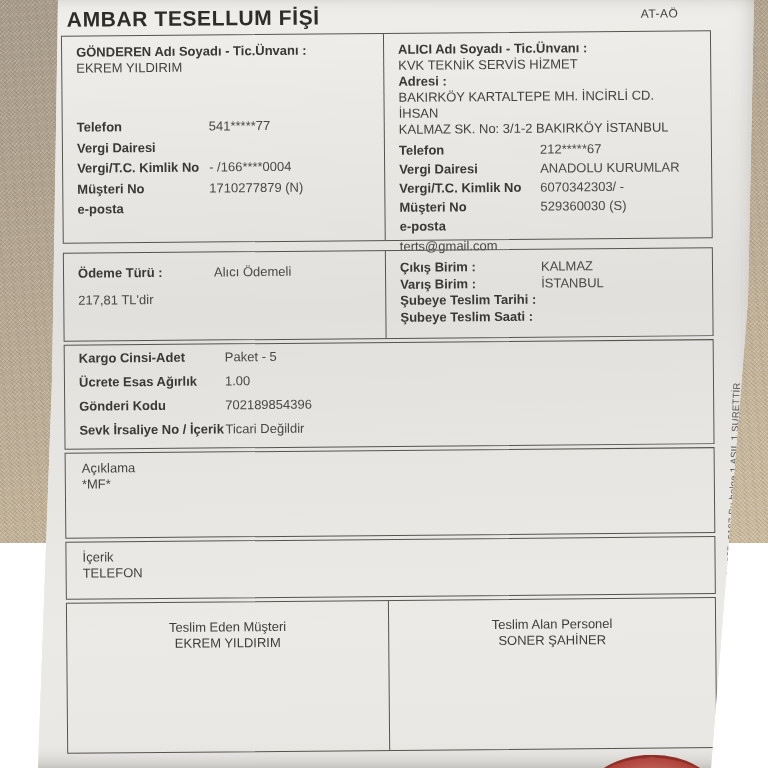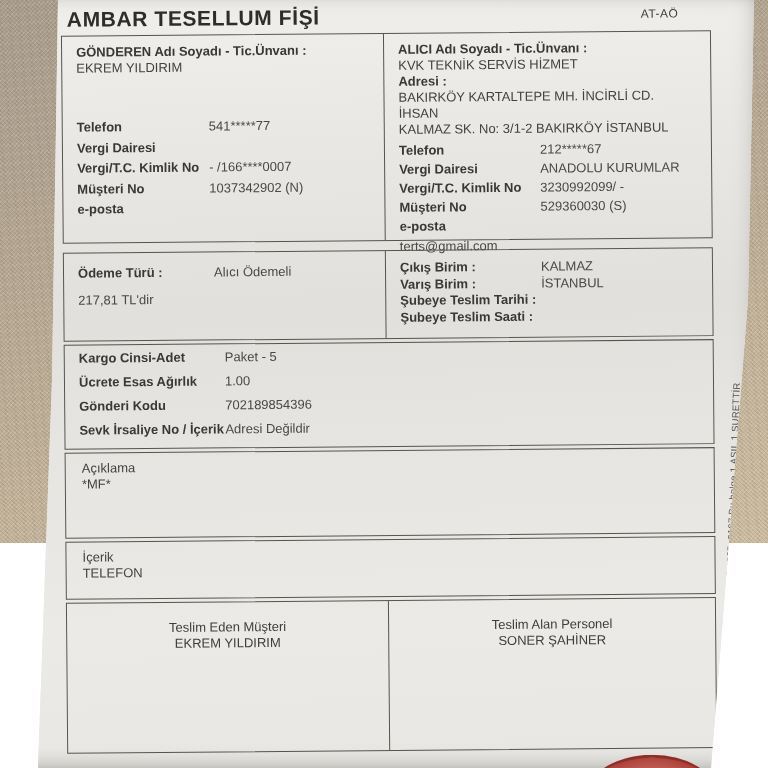--- a/index.html
+++ b/index.html
@@ -84,25 +84,25 @@
             <div class="frow">
               <span class="lbl">Telefon</span>
               <span class="val">541*****77</span>
             </div>
             <div class="frow">
               <span class="lbl">Vergi Dairesi</span>
               <span class="val"></span>
             </div>
             <div class="frow">
               <span class="lbl">Vergi/T.C. Kimlik No</span>
-              <span class="val">- /166****0007</span>
+              <span class="val">- /166****0004</span>
             </div>
             <div class="frow">
               <span class="lbl">Müşteri No</span>
-              <span class="val">1037342902 (N)</span>
+              <span class="val">1710277879 (N)</span>
             </div>
             <div class="frow">
               <span class="lbl">e-posta</span>
               <span class="val"></span>
             </div>
           </div>
         </div>
         <div class="cell-r">
           <div class="pad">
             <div class="hdr">ALICI Adı Soyadı - Tic.Ünvanı :</div>
@@ -114,21 +114,21 @@
               <div class="frow">
                 <span class="lbl">Telefon</span>
                 <span class="val">212*****67</span>
               </div>
               <div class="frow">
                 <span class="lbl">Vergi Dairesi</span>
                 <span class="val">ANADOLU KURUMLAR</span>
               </div>
               <div class="frow">
                 <span class="lbl">Vergi/T.C. Kimlik No</span>
-                <span class="val">3230992099/ -</span>
+                <span class="val">6070342303/ -</span>
               </div>
               <div class="frow">
                 <span class="lbl">Müşteri No</span>
                 <span class="val">529360030 (S)</span>
               </div>
               <div class="frow">
                 <span class="lbl">e-posta</span>
                 <span class="val"></span>
               </div>
               <div class="email-val">terts@gmail.com</div>
@@ -175,21 +175,21 @@
         <div class="frow">
           <span class="lbl">Ücrete Esas Ağırlık</span>
           <span class="val">1.00</span>
         </div>
         <div class="frow">
           <span class="lbl">Gönderi Kodu</span>
           <span class="val">702189854396</span>
         </div>
         <div class="frow">
           <span class="lbl">Sevk İrsaliye No / İçerik</span>
-          <span class="val">Adresi Değildir</span>
+          <span class="val">Ticari Değildir</span>
         </div>
       </div>
 
       <div class="box box4 note">
         <div class="txt">Açıklama</div>
         <div class="txt">*MF*</div>
       </div>
 
       <div class="box box5 note">
         <div class="txt">İçerik</div>

